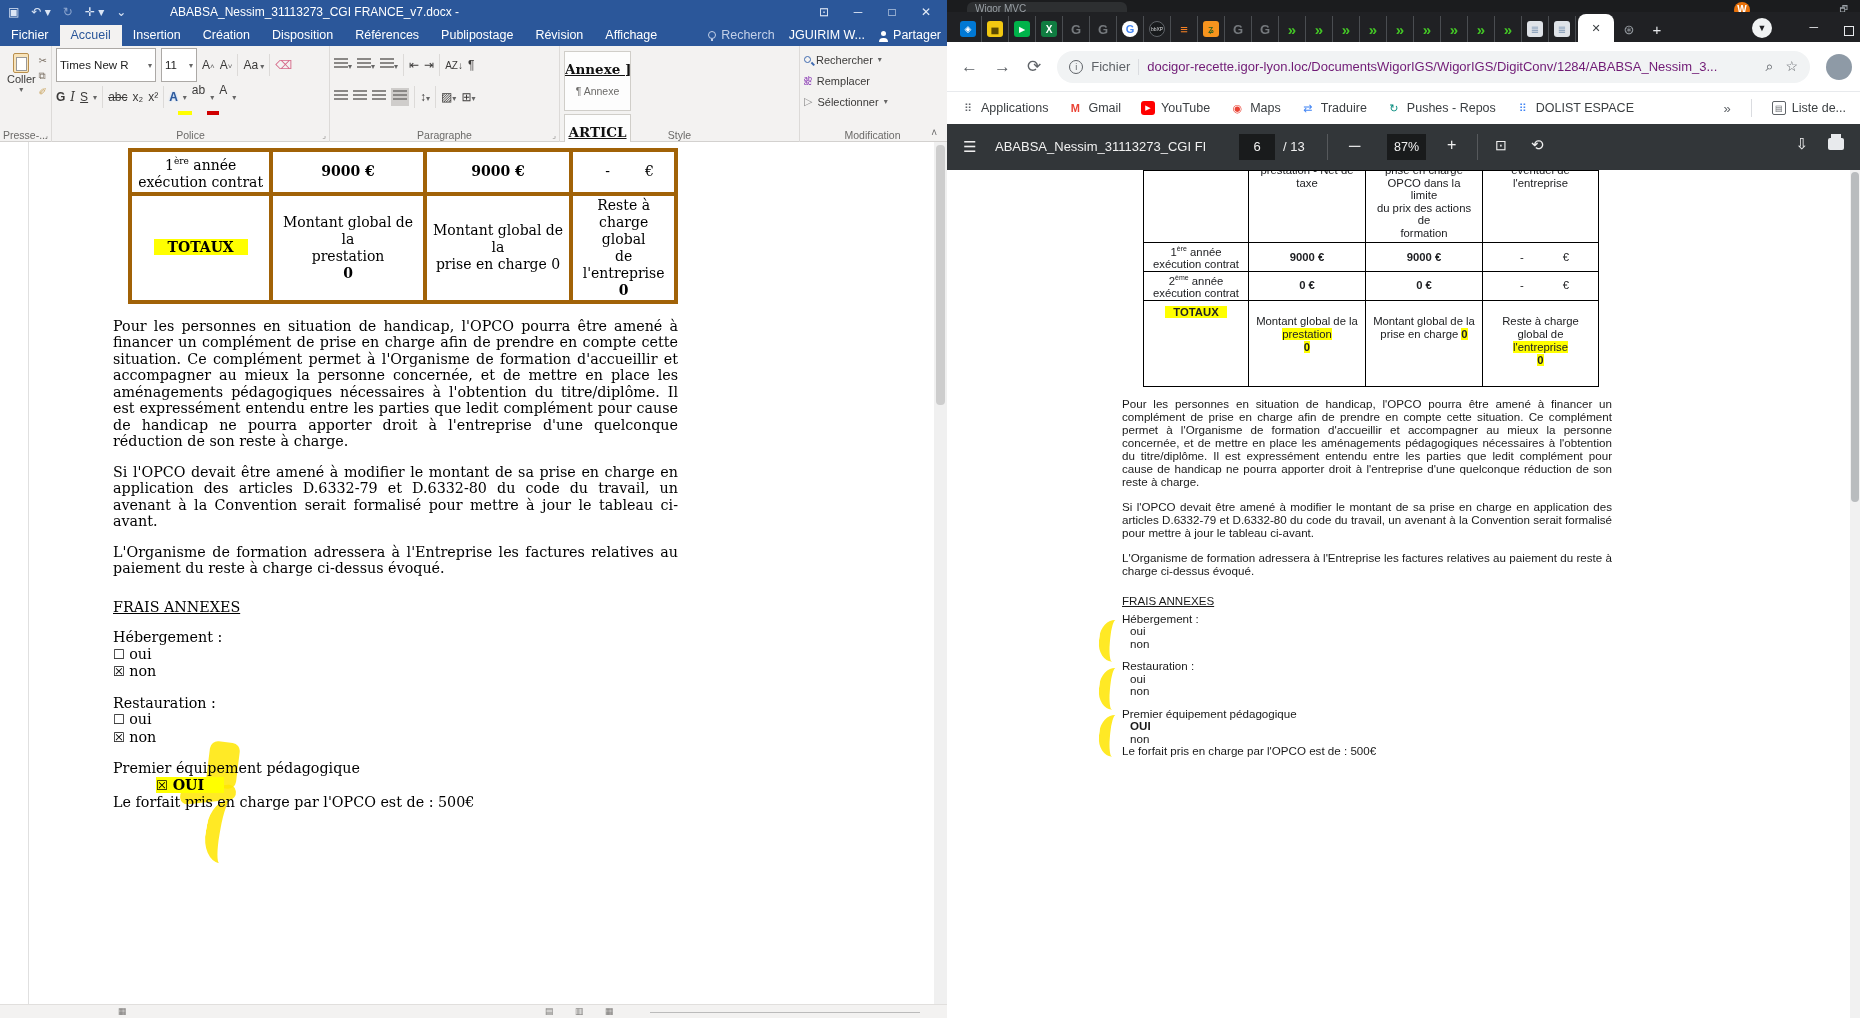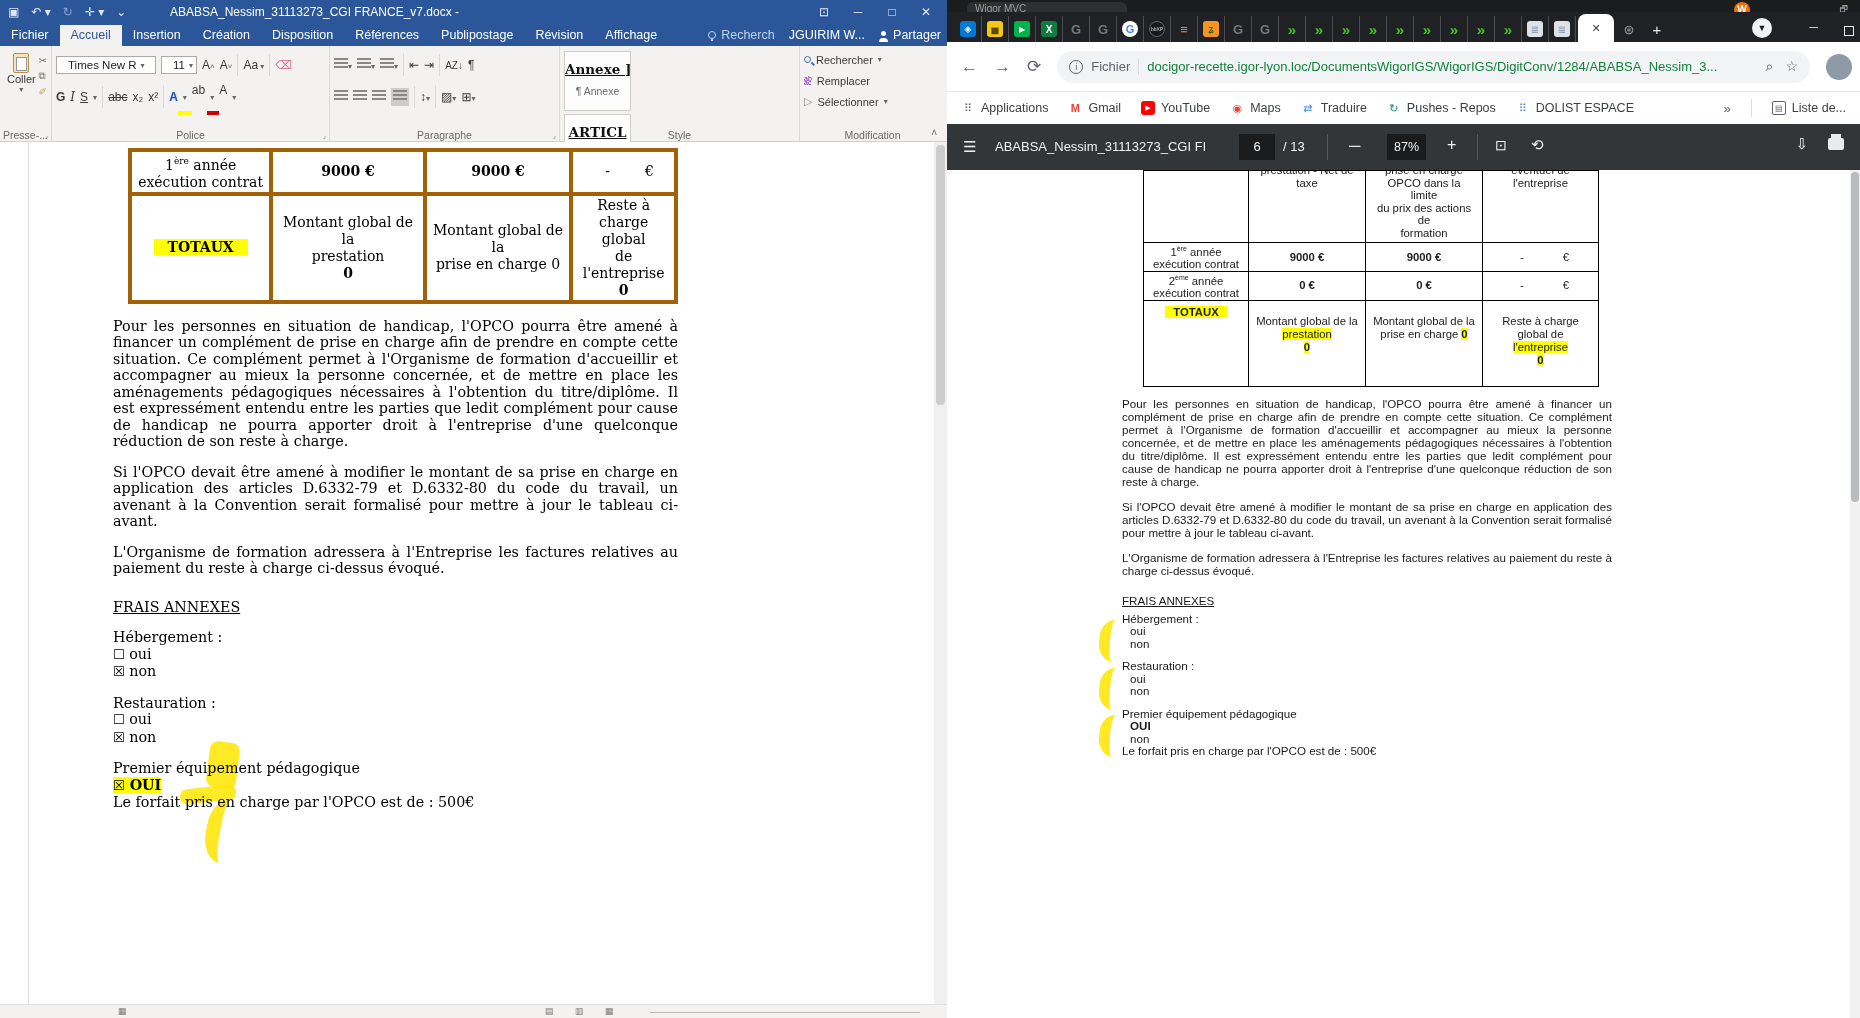--- a/index.html
+++ b/index.html
@@ -28,21 +28,21 @@
   .person-ic::before { content:""; position:absolute; left:2px; top:0; width:5px; height:5px; border-radius:50%; background:#fff; }
   .person-ic::after { content:""; position:absolute; left:0; bottom:-2px; width:9px; height:4px; border-radius:4px 4px 0 0; background:#fff; }
 
   .w-ribbon { position:relative; height:96px; background:#f3f2f1; border-bottom:1px solid #d3d1cf; display:flex; }
   .rgroup { position:relative; height:96px; border-right:1px solid #dcdad8; padding:3px 4px 14px 4px; }
   .rlabel { position:absolute; bottom:1px; left:0; right:0; text-align:center; font-size:10.5px; color:#6b6a68; white-space:nowrap; }
   .rlaunch { position:absolute; bottom:2px; right:3px; font-size:8px; color:#8a8886; }
   .rrow { display:flex; align-items:center; height:32px; gap:5px; font-size:12px; color:#444; }
   .rbtn { white-space:nowrap; color:#3b3a39; }
   .vsep { width:1px; height:22px; background:#dcdad8; }
-  .combo { background:#fff; border:1px solid #aca9a6; height:18px; display:flex; align-items:center; padding:0 11px; font-size:11.5px; color:#222; white-space:nowrap; }
+  .combo { background:#fff; border:1px solid #aca9a6; height:34px; display:flex; align-items:center; padding:0 3px; font-size:11.5px; color:#222; white-space:nowrap; }
   .combo .car { margin-left:auto; font-size:8px; color:#666; padding-left:4px; }
   .mini { font-size:8px; color:#666; }
   .ubold { font-weight:bold; }
   .uital { font-style:italic; font-family:"DejaVu Serif", serif; }
   .uund { text-decoration:underline; }
   .ustrike { text-decoration:line-through; }
   .hl-bar { display:inline-block; width:14px; height:4px; background:#ffff00; margin-left:-14px; transform:translateY(7px); }
   .fc-bar { display:inline-block; width:12px; height:4px; background:#d00000; margin-left:-12px; transform:translateY(7px); }
   .glowA { color:#2b579a; text-shadow:0 0 2px #9cc3f5; font-weight:bold; }
   .stripes { display:inline-block; width:14px; height:11px; background:repeating-linear-gradient(#8a8886 0 2px, transparent 2px 4px); }
@@ -75,21 +75,21 @@
   .r12 { height:38px; }
   .rtot { height:70px; }
   .valb { font-weight:bold; }
   .dashcell { display:flex; justify-content:space-between; padding:0 18px 0 30px; }
   .hl { background:#ffff00; }
   .para { margin-top:14px; font-size:14.3px; line-height:16.5px; text-align:justify; }
   .docline { font-size:14.3px; line-height:16.5px; position:relative; z-index:2; }
   .frais { margin-top:22px; text-decoration:underline; }
   .mt14 { margin-top:14px; }
   .cb { font-family:"DejaVu Sans", sans-serif; font-size:13px; }
-  .ouiline-hl { background:#ffff00; font-weight:bold; }
+  .ouiline-hl { background:#ffff00; padding-right:20px; font-weight:bold;margin-left:43px; }
   .marker { position:absolute; background:#ffe600; opacity:.85; z-index:1; border-radius:8px; }
   .crescent { position:absolute; background:transparent; border-left:14px solid #ffe600; border-radius:50% / 45%; opacity:.85; z-index:1; }
   .w-scroll { position:absolute; right:0; top:142px; bottom:14px; width:13px; background:#f0f0f0; }
   .w-thumb { position:absolute; left:2px; top:3px; width:9px; height:260px; background:#cdcdcd; border-radius:4px; }
   .w-status { position:absolute; left:0; bottom:0; width:947px; height:14px; background:#f3f2f1; border-top:1px solid #e1dfdd;
               font-size:9px; color:#7a7876; }
   .ws-ic { position:absolute; top:1px; }
 
   
   #bg-strip { position:absolute; left:947px; top:0; width:913px; height:14px; background:#1b1c1e; color:#9aa0a6; font-size:10px; overflow:hidden; }
@@ -119,21 +119,21 @@
   .tab-search-circle { position:absolute; right:88px; bottom:4px; width:20px; height:20px; background:#f1f3f4; border-radius:50%; color:#202124; font-size:9px; text-align:center; line-height:20px; }
   .c-min { position:absolute; right:42px; bottom:8px; color:#e8eaed; font-size:12px; }
   .c-max { position:absolute; right:6px; bottom:6px; color:#e8eaed; font-size:10px; border:1px solid #e8eaed; width:10px; height:10px; }
 
   .c-toolbar { height:50px; background:#fff; display:flex; align-items:center; padding:0 8px 0 14px; gap:16px; border-bottom:1px solid #e8eaed; }
   .nav-ic { color:#5f6368; font-size:17px; }
   .omnibox { flex:1; height:32px; background:#f1f3f4; border-radius:16px; display:flex; align-items:center; padding:0 12px; gap:8px; overflow:hidden; }
   .info-ic { width:14px; height:14px; border:1px solid #5f6368; border-radius:50%; color:#5f6368; font-size:9px; text-align:center; line-height:13px; flex:none; }
   .scheme { color:#5f6368; font-size:13px; white-space:nowrap; }
   .obox-sep { width:1px; height:16px; background:#dadce0; }
-  .urltxt { color:#15803d; font-size:13px; white-space:nowrap; overflow:hidden; flex:1; }
+  .urltxt { color:#701a75; font-size:13px; white-space:nowrap; overflow:hidden; flex:1; }
   .ob-right { display:flex; gap:12px; color:#5f6368; font-size:14px; flex:none; }
   .avatar { width:26px; height:26px; border-radius:50%; background:#8e9aa6; color:#fff; text-align:center; line-height:26px; font-size:13px; flex:none; }
 
   .c-bookmarks { height:32px; background:#fff; display:flex; align-items:center; padding:0 14px; gap:20px; font-size:12.5px; color:#3c4043; }
   .bm { display:flex; align-items:center; gap:6px; white-space:nowrap; }
   .bm-ic { width:14px; height:14px; display:flex; align-items:center; justify-content:center; font-size:11px; border-radius:2px; }
   .bmi-apps { color:#5f6368; } .bmi-gmail { color:#ea4335; font-weight:bold; }
   .bmi-yt { background:#f00; color:#fff; font-size:7px; border-radius:3px; }
   .bmi-maps { color:#ea4335; } .bmi-translate { color:#4285f4; } .bmi-pushes { color:#00897b; } .bmi-dolist { color:#4285f4; }
   .bm-spacer { flex:1; }

